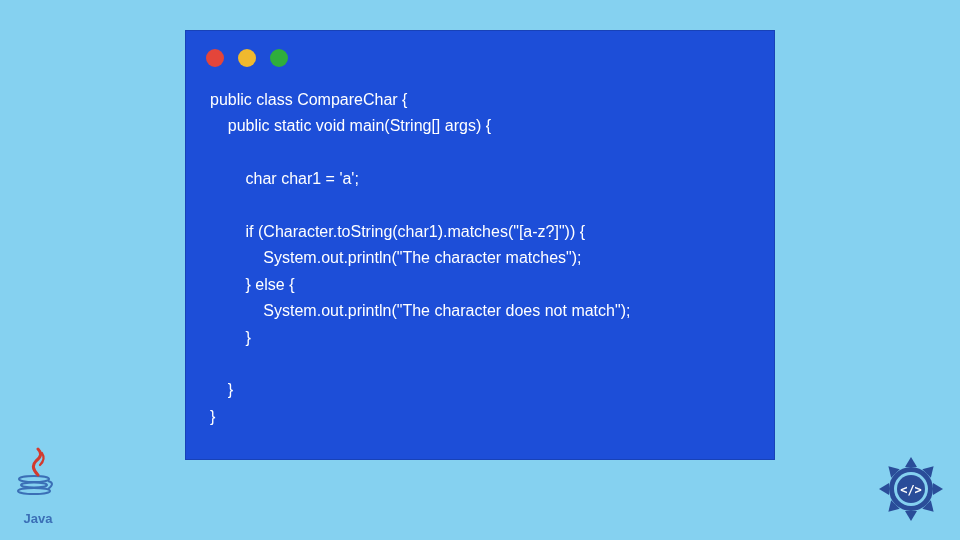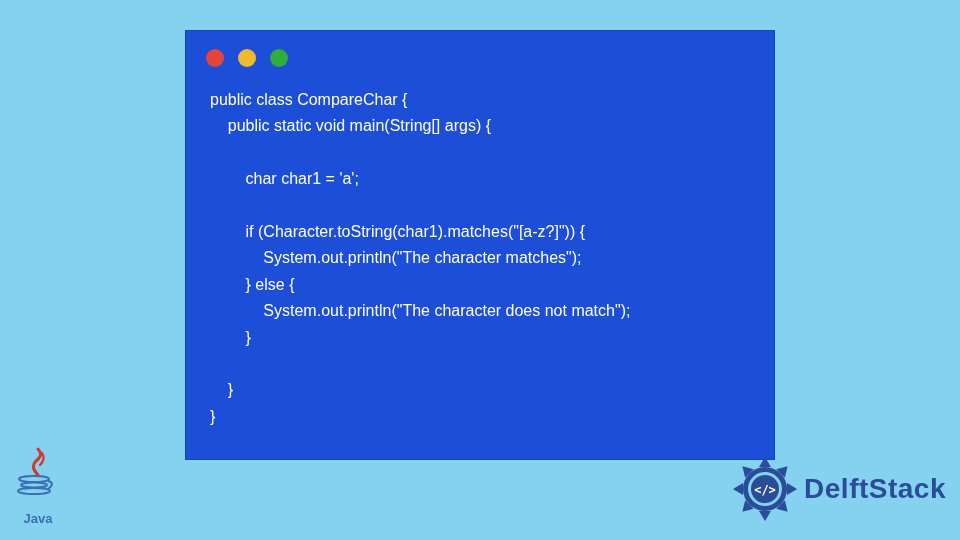--- a/index.html
+++ b/index.html
@@ -142,14 +142,13 @@
           <path d="M0,-32 L6,-22 L-6,-22 Z" transform="rotate(270)"></path>
           <path d="M0,-32 L6,-22 L-6,-22 Z" transform="rotate(315)"></path>
         </g>
         <circle r="22" fill="#2a4d99"></circle>
         <circle r="17" fill="#85d1f0"></circle>
         <circle r="14" fill="#2a4d99"></circle>
         <text x="0" y="5" text-anchor="middle" fill="#ffffff" font-size="12" font-family="monospace" font-weight="bold">&lt;/&gt;</text>
       </g>
     </svg>
   </div>
-  <div class="txt">DelftStack</div>
 </div>
 
 </body></html>

